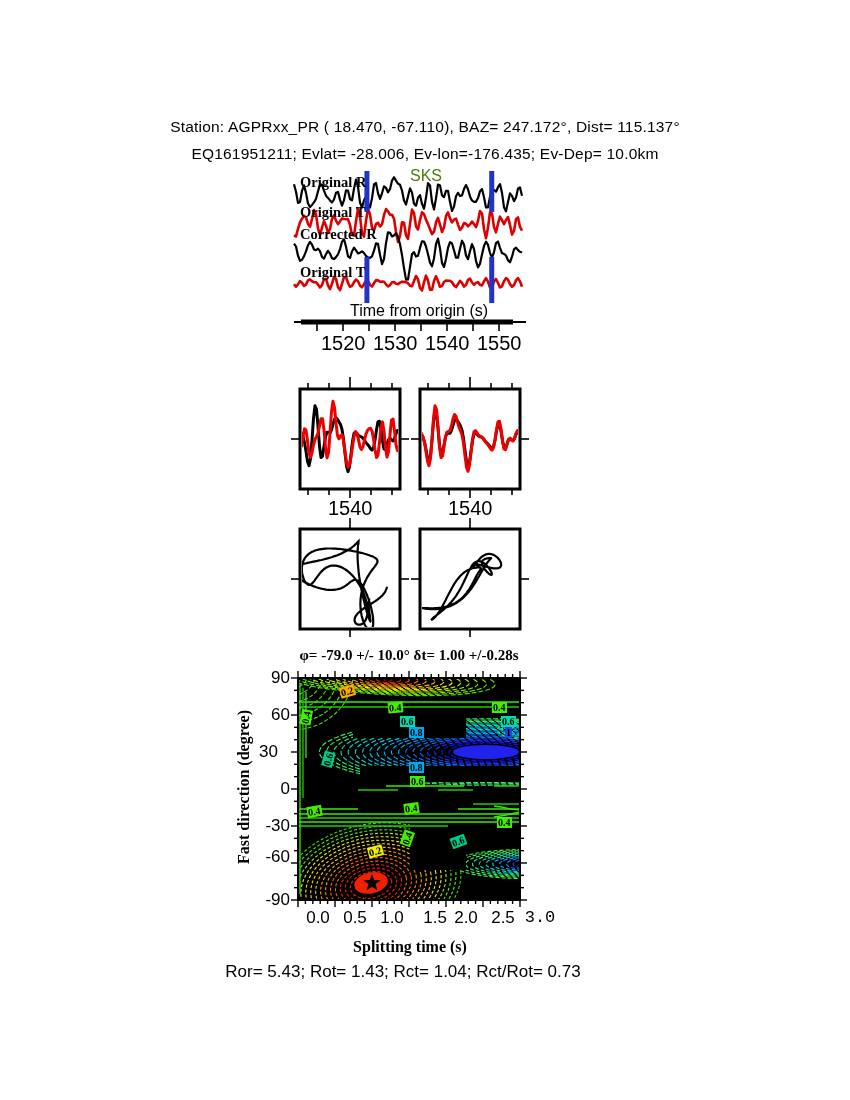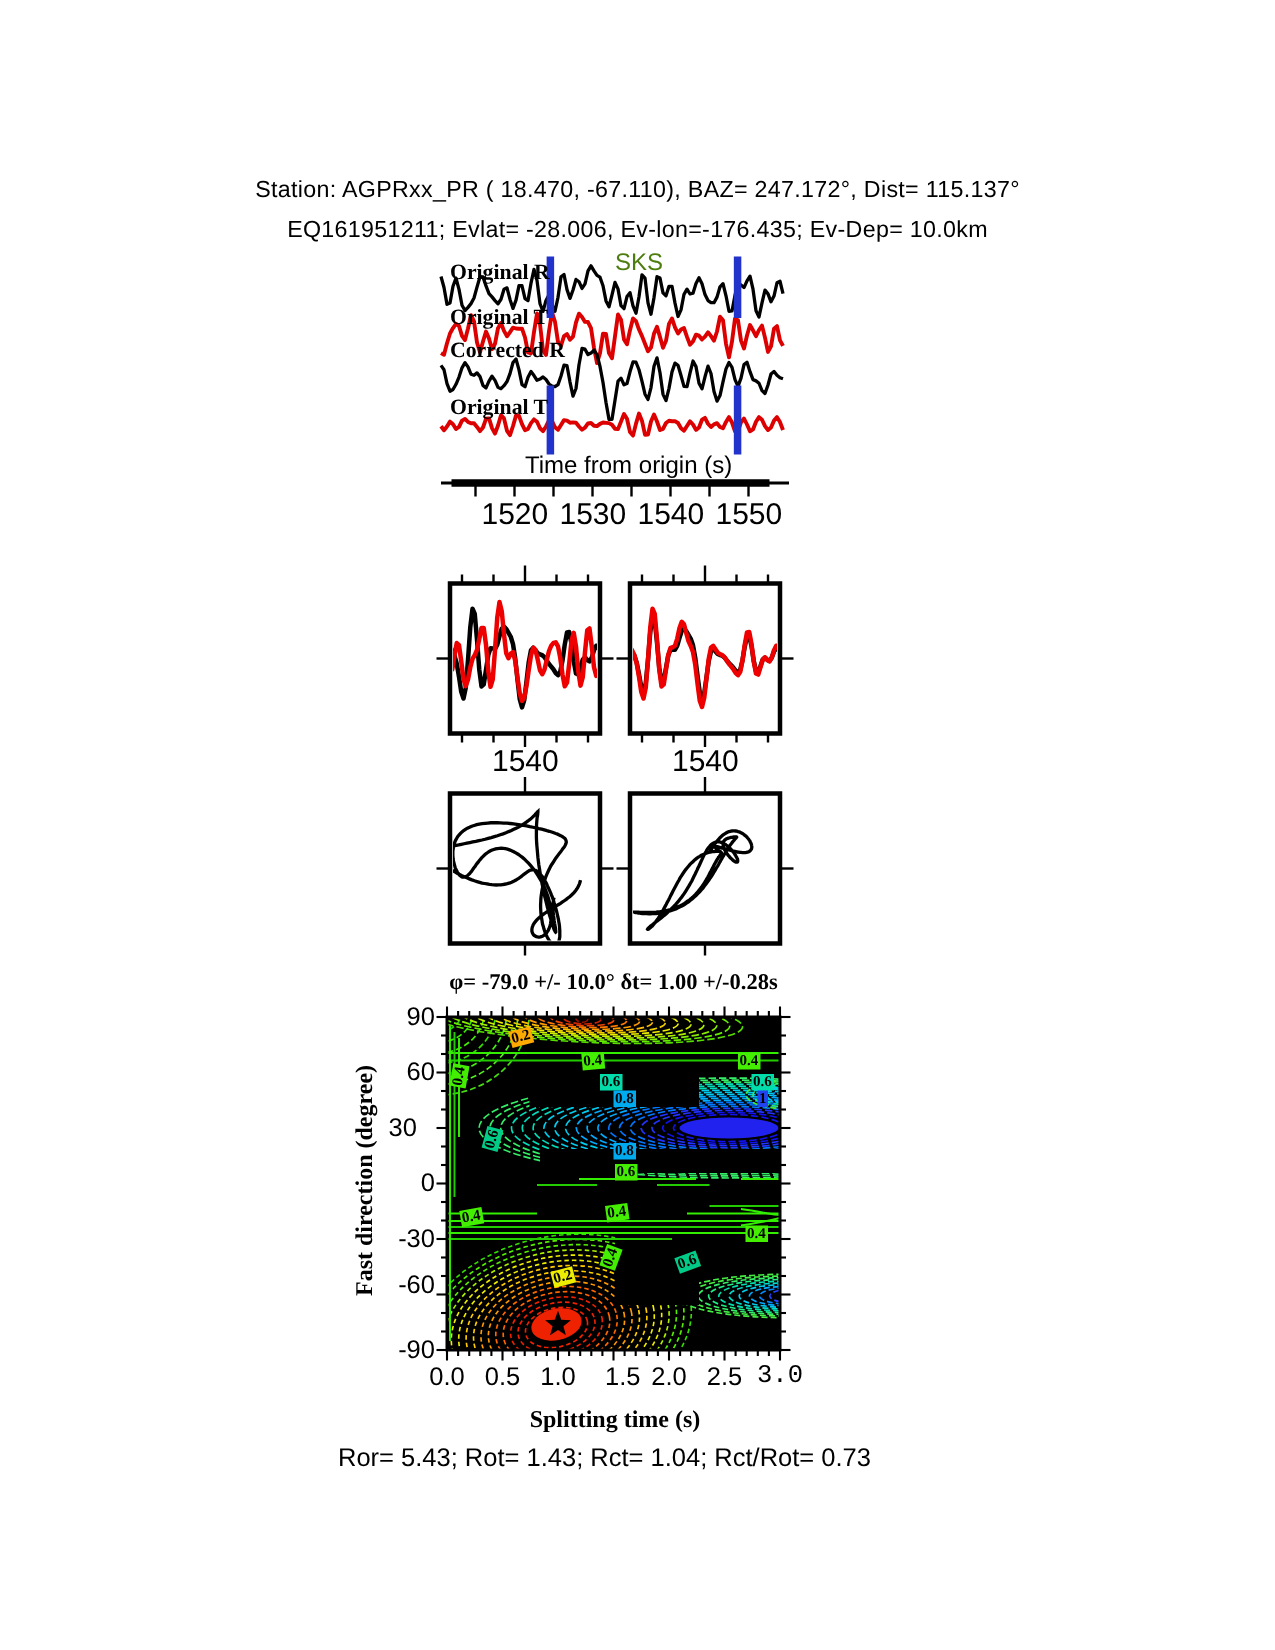--- a/index.html
+++ b/index.html
@@ -9,21 +9,21 @@
   .abs{position:absolute;white-space:nowrap;}
   .hdr{width:850px;text-align:center;font-size:15.5px;letter-spacing:0.2px;}
   .trlab{font-family:"Liberation Serif",serif;font-weight:bold;font-size:14.5px;}
   .sks{color:#4d7c0f;font-size:16px;}
   .taxlab{font-size:16px;}
   .tick{font-size:20px;text-align:center;}
   .ctitle{font-family:"Liberation Serif",serif;font-weight:bold;font-size:15px;width:850px;text-align:center;}
   .axlab{font-family:"Liberation Serif",serif;font-weight:bold;font-size:16px;text-align:center;}
   .ylab{width:220px;transform:rotate(-90deg);}
   .ytick{font-size:17px;text-align:right;width:46px;}
-  .xtick{font-size:17px;text-align:center;width:36px;}
+  .xtick{font-size:17px;text-align:center;width:36px;margin-left:20px;}
   .foot{width:850px;text-align:center;font-size:17px;}
   .clab{position:absolute;font-family:"Liberation Serif",serif;font-weight:bold;font-size:10px;
         line-height:11px;padding:0 1px;color:#000;}
 </style>
 </head>
 <body>
 
 <div class="page">
 
   <svg id="gfx" width="850" height="1100">

